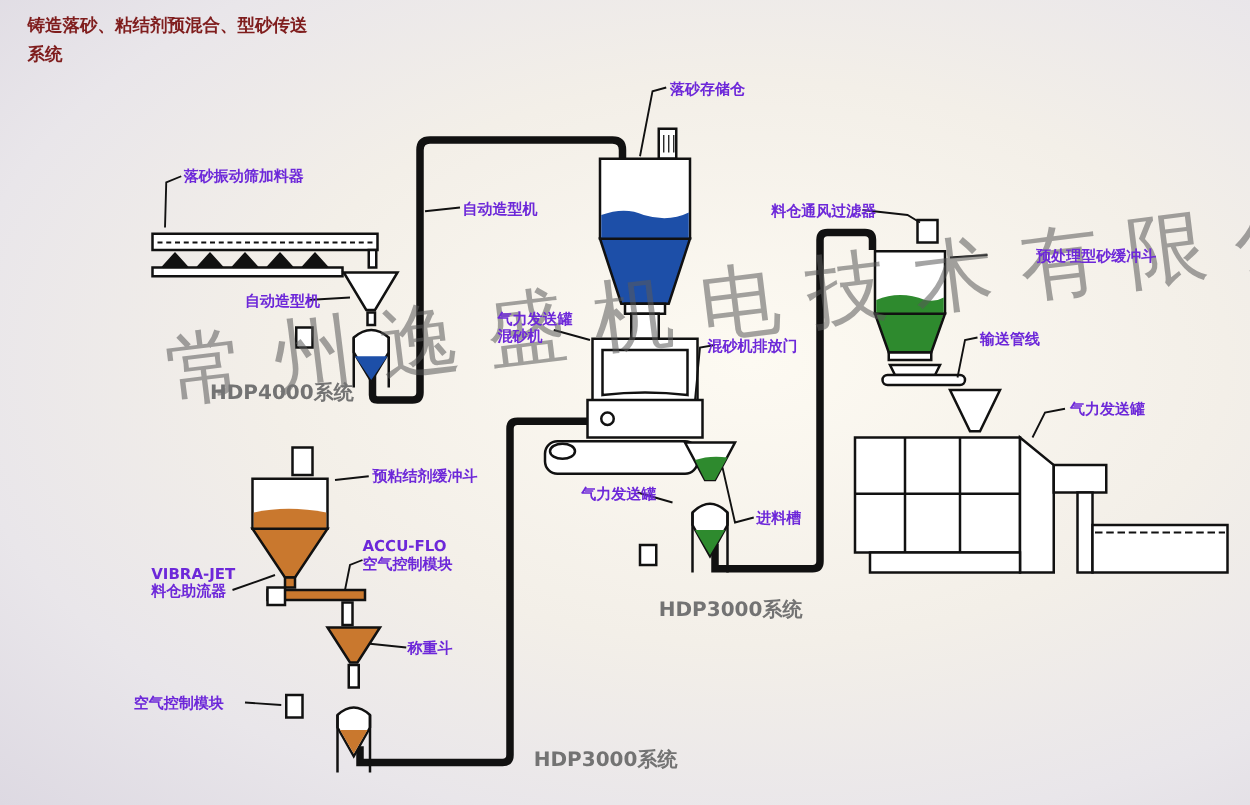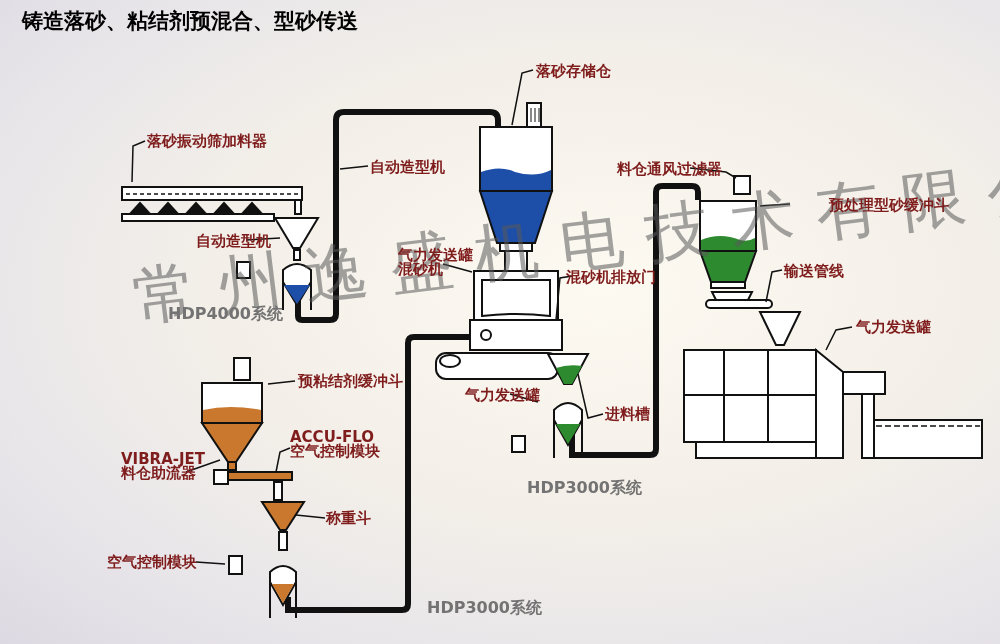--- a/index.html
+++ b/index.html
@@ -1,30 +1,31 @@
 <!DOCTYPE html>
 <html><head>
 <meta charset="utf-8">
 <style>
   html,body{margin:0;padding:0;}
   body{width:1000px;height:644px;overflow:hidden;position:relative;
     font-family:"DejaVu Sans",sans-serif;
     background:radial-gradient(ellipse at 60% 45%, #fdfaf2 0%, #f3efe8 45%, #e9e6ea 75%, #ddd9e2 100%);}
-  .title{position:absolute;left:22px;top:10px;font-size:21px;font-weight:bold;color:#000000;line-height:23px;}
+  .title{position:absolute;left:22px;top:10px;font-size:14px;font-weight:bold;color:#7f1d1d;line-height:23px;}
   svg{position:absolute;left:0;top:0;}
-  .lbl{position:absolute;font-size:15px;font-weight:bold;color:#7f1d1d;white-space:nowrap;line-height:14px;}
+  .lbl{position:absolute;font-size:12px;font-weight:bold;color:#6d28d9;white-space:nowrap;line-height:14px;}
   .sys{position:absolute;font-size:16px;font-weight:bold;color:#737373;white-space:nowrap;}
   .wm{position:absolute;left:128px;top:255px;font-size:64px;color:rgba(90,90,90,0.55);
     font-family:"DejaVu Serif",serif;letter-spacing:22px;transform:rotate(-7deg);transform-origin:left top;white-space:nowrap;font-weight:200;}
 </style>
 </head>
 <body>
 
 <div class="title">
   <div>铸造落砂、粘结剂预混合、型砂传送</div>
+  <div>系统</div>
 </div>
 
 <svg width="1000" height="644" viewBox="0 0 1000 644">
   <g fill="none" stroke="#111" stroke-width="2">
 
     <path d="M298 300 L298 316 Q298 320 302 320 L330 320 Q336 320 336 314 L336 120 Q336 112 344 112 L490 112 Q498 112 498 120 L498 130" stroke-width="6"></path>
     <path d="M572 435 L572 455 L650 455 Q656 455 656 449 L656 192 Q656 186 662 186 L692 186 Q698 186 698 192 L698 200" stroke-width="6"></path>
     <path d="M288 597 L288 610 L402 610 Q408 610 408 604 L408 343 Q408 337 414 337 L488 337" stroke-width="6"></path>
 
     <g>

